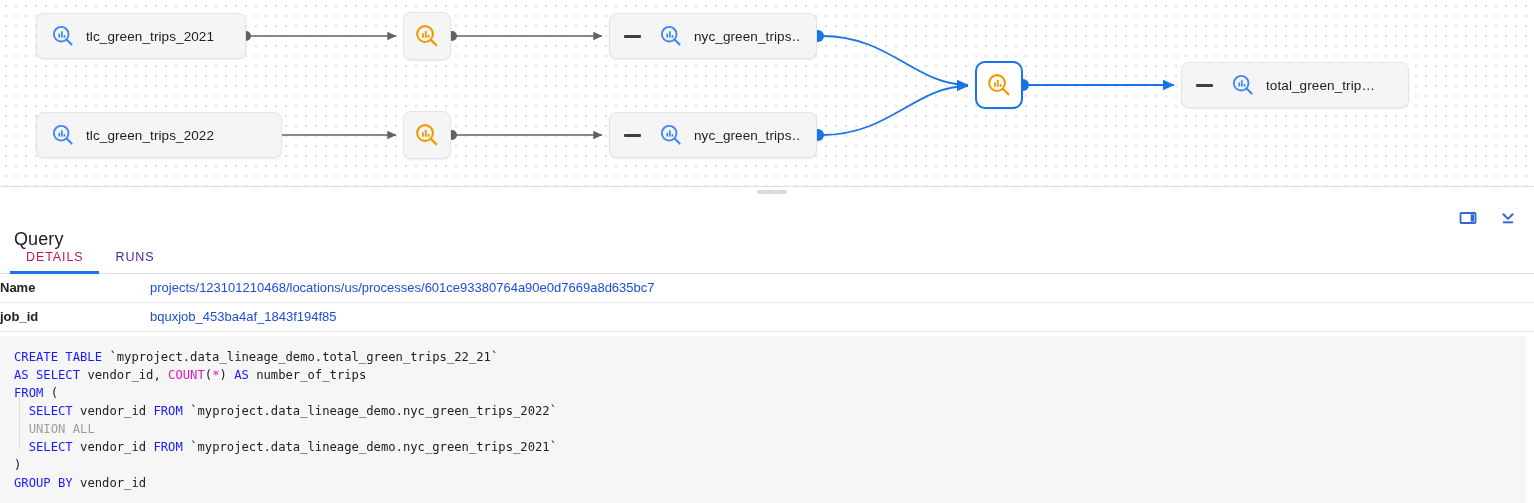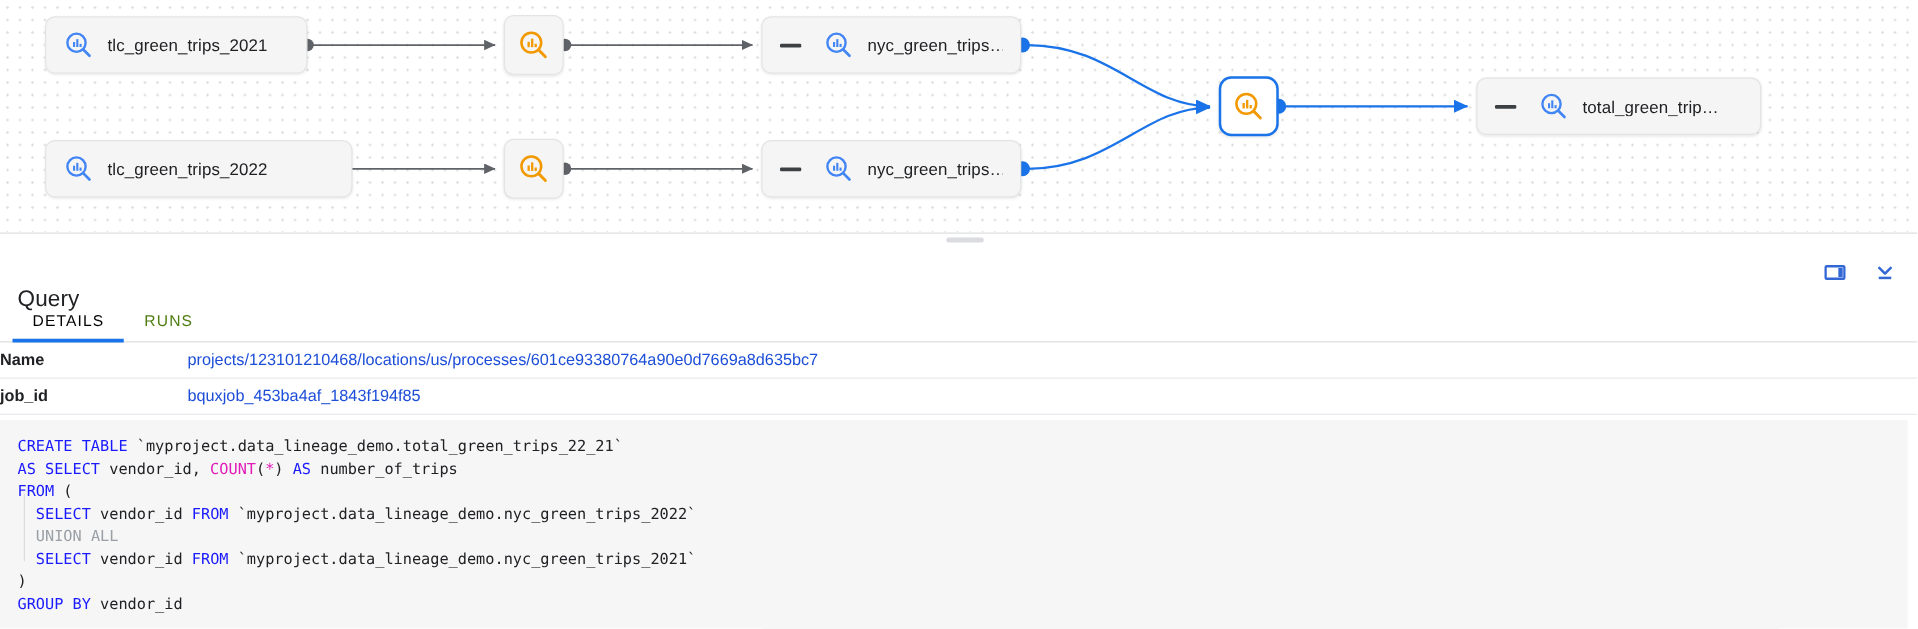--- a/index.html
+++ b/index.html
@@ -151,24 +151,24 @@
     padding-left: 10px;
   }
   .tab {
     position: relative;
     display: flex;
     align-items: center;
     padding: 0 16px;
     font-size: 12.5px;
     font-weight: 500;
     letter-spacing: .9px;
-    color: #4d7c0f;
+    color: #4c1d95;
     cursor: pointer;
   }
-  .tab.active { color: #000000; }
+  .tab.active { color: #be185d; }
   .tab.active::after {
     content: "";
     position: absolute;
     left: 0; right: 0; bottom: -1px;
     height: 3px;
     background: #1a73e8;
   }
 
   
   #details-table {

